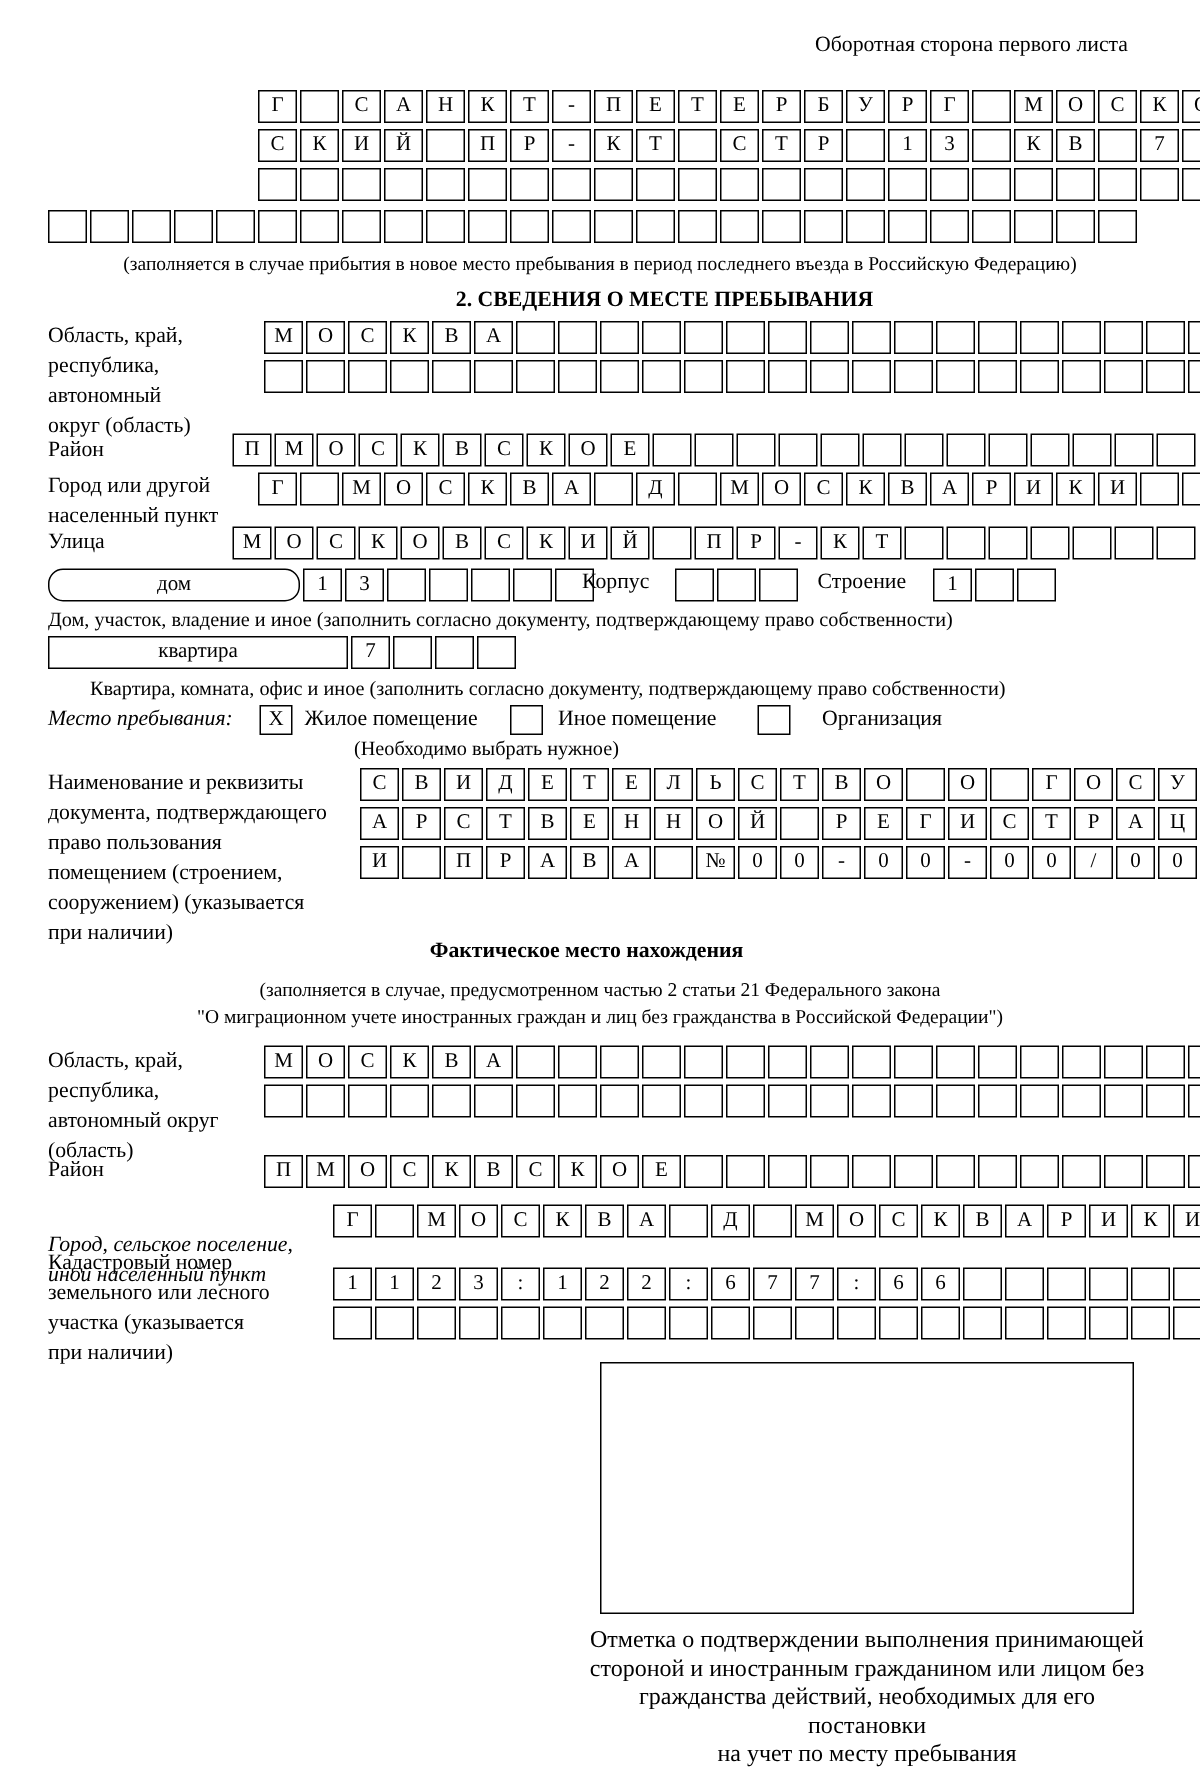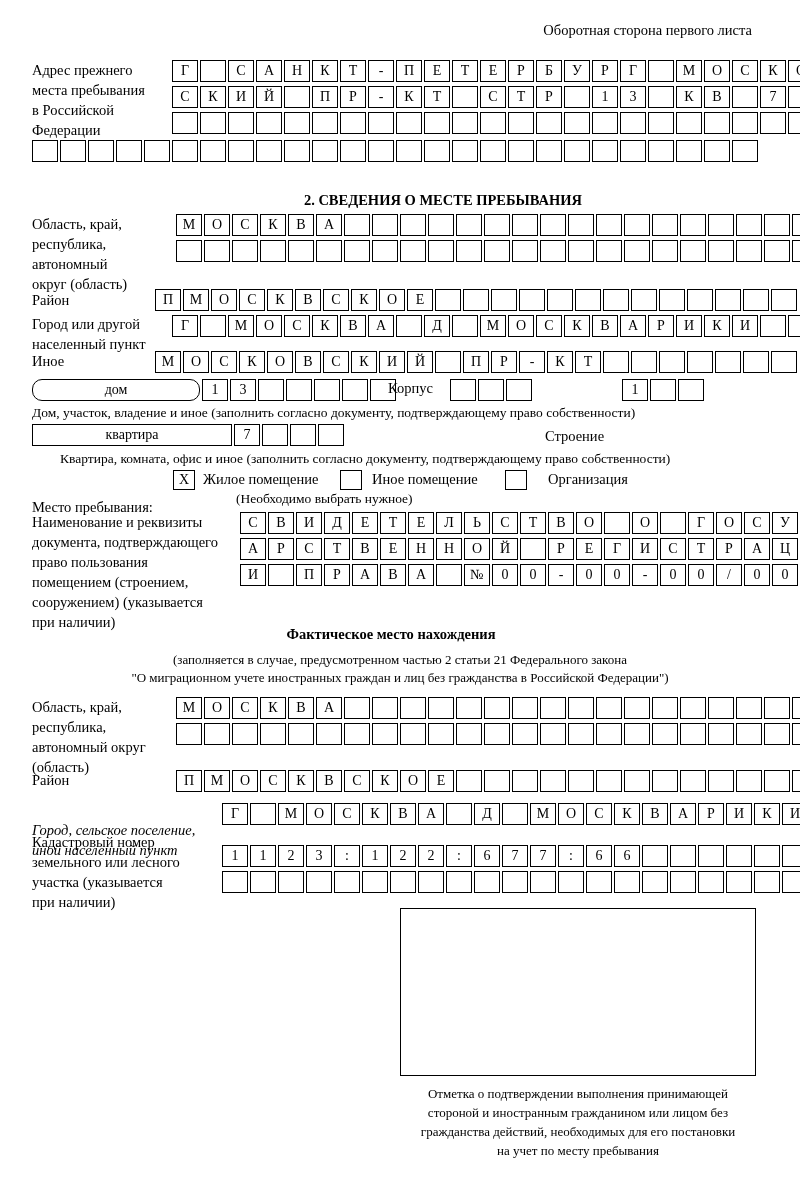--- a/index.html
+++ b/index.html
@@ -83,36 +83,32 @@
     line-height: 18px;
     vertical-align: middle;
   }
 
   .big-box {
     border: 1px solid #000;
     box-sizing: border-box;
   }
 
   .foot {
-    font-size: 13px;
+    font-size: 16px;
     line-height: 19px;
     text-align: center;
   }
 </style>
 </head>
 <body>
 
 <div class="page">
 
   <div class="abs hdr-right">Оборотная сторона первого листа</div>
 
-  <div class="abs label" style="left:32px; top:60px; width:140px;">Адрес прежнего
-места пребывания
-в Российской
-Федерации</div>
 
   <div class="abs cells" id="prev-row-0" style="left:172px; top:60px;">
       <div class="cell">Г</div>
       <div class="cell blank"></div>
       <div class="cell">С</div>
       <div class="cell">А</div>
       <div class="cell">Н</div>
       <div class="cell">К</div>
       <div class="cell">Т</div>
       <div class="cell">-</div>
@@ -204,20 +200,21 @@
       <div class="cell blank"></div>
       <div class="cell blank"></div>
       <div class="cell blank"></div>
       <div class="cell blank"></div>
       <div class="cell blank"></div>
       <div class="cell blank"></div>
       <div class="cell blank"></div>
       <div class="cell blank"></div>
     </div>
 
+  <div class="abs note" style="left:32px; top:168px; width:736px;">(заполняется в случае прибытия в новое место пребывания в период последнего въезда в Российскую Федерацию)</div>
 
   <div class="abs center-line bold" style="left:0px; top:192px; width:800px;">2. СВЕДЕНИЯ О МЕСТЕ ПРЕБЫВАНИЯ</div>
 
   <div class="abs label" style="left:32px; top:214px; width:150px;">Область, край,
 республика,
 автономный
 округ (область)</div>
   <div class="abs cells" id="s2-region-0" style="left:176px; top:214px;">
       <div class="cell">М</div>
       <div class="cell">О</div>
@@ -317,21 +314,21 @@
       <div class="cell">В</div>
       <div class="cell">А</div>
       <div class="cell">Р</div>
       <div class="cell">И</div>
       <div class="cell">К</div>
       <div class="cell">И</div>
       <div class="cell blank"></div>
       <div class="cell blank"></div>
     </div>
 
-  <div class="abs label" style="left:32px; top:351px;">Иное</div>
+  <div class="abs label" style="left:32px; top:351px;">Улица</div>
   <div class="abs cells" id="s2-street" style="left:155px; top:351px;">
       <div class="cell">М</div>
       <div class="cell">О</div>
       <div class="cell">С</div>
       <div class="cell">К</div>
       <div class="cell">О</div>
       <div class="cell">В</div>
       <div class="cell">С</div>
       <div class="cell">К</div>
       <div class="cell">И</div>
@@ -360,39 +357,39 @@
       <div class="cell blank"></div>
       <div class="cell blank"></div>
       <div class="cell blank"></div>
     </div>
   <div class="abs label" style="left:388px; top:378px;">Корпус</div>
   <div class="abs cells" id="s2-korpus" style="left:450px; top:379px;">
       <div class="cell blank"></div>
       <div class="cell blank"></div>
       <div class="cell blank"></div>
     </div>
-  <div class="abs label" style="left:545px; top:378px;margin-top:48px;">Строение</div>
+  <div class="abs label" style="left:545px; top:378px;">Строение</div>
   <div class="abs cells" id="s2-stroenie" style="left:622px; top:379px;">
       <div class="cell">1</div>
       <div class="cell blank"></div>
       <div class="cell blank"></div>
     </div>
 
   <div class="abs label-sm" style="left:32px; top:403px;">Дом, участок, владение и иное (заполнить согласно документу, подтверждающему право собственности)</div>
 
   <div class="abs wide-box" style="left:32px; top:424px; width:200px;">квартира</div>
   <div class="abs cells" id="s2-flat" style="left:234px; top:424px;">
       <div class="cell">7</div>
       <div class="cell blank"></div>
       <div class="cell blank"></div>
       <div class="cell blank"></div>
     </div>
   <div class="abs label-sm" style="left:32px; top:449px;margin-left:28px;">Квартира, комната, офис и иное (заполнить согласно документу, подтверждающему право собственности)</div>
 
-  <div class="abs label" style="left:32px; top:497px;">Место пребывания:</div>
+  <div class="abs label" style="left:32px; top:469px;font-style:italic;">Место пребывания:</div>
   <div class="abs checkbox" style="left:173px; top:470px;">X</div>
   <div class="abs label" style="left:203px; top:469px;">Жилое помещение</div>
   <div class="abs checkbox" style="left:340px; top:470px;"></div>
   <div class="abs label" style="left:372px; top:469px;">Иное помещение</div>
   <div class="abs checkbox" style="left:505px; top:470px;"></div>
   <div class="abs label" style="left:548px; top:469px;">Организация</div>
   <div class="abs label-sm" style="left:236px; top:489px;">(Необходимо выбрать нужное)</div>
 
   <div class="abs label" style="left:32px; top:512px; width:205px;">Наименование и реквизиты
 документа, подтверждающего

